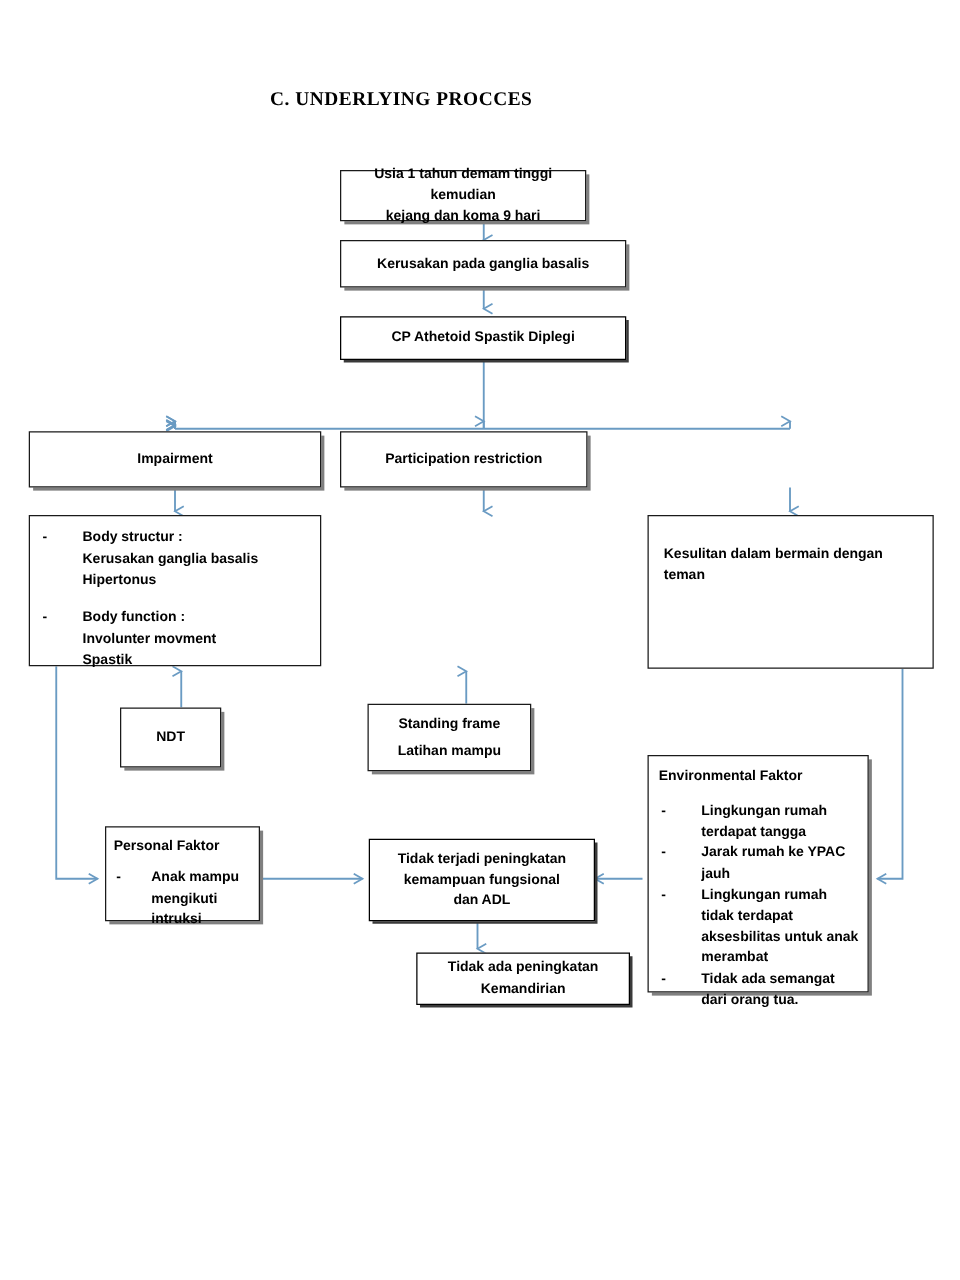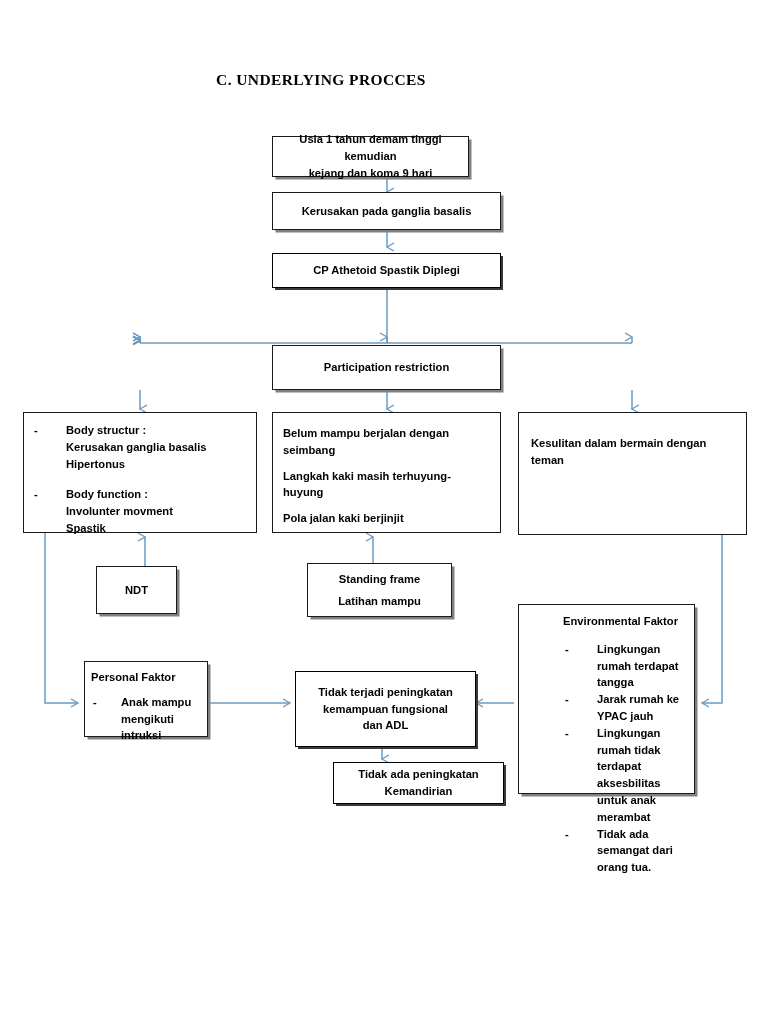--- a/index.html
+++ b/index.html
@@ -183,22 +183,27 @@
       <div>Kerusakan pada ganglia basalis</div>
     </div>
   </div>
 
   <div class="node center vcenter shadow-heavy" style="left:272px; top:253px; width:229px; height:35px;">
     <div class="inner">
       <div>CP Athetoid Spastik Diplegi</div>
     </div>
   </div>
 
-
-  <div class="node center vcenter shadow-dark" style="left:272px; top:345px; width:229px; height:45px;">
+  <div class="node center vcenter shadow-dark" style="left:23px; top:345px; width:234px; height:45px;">
+    <div class="inner">
+      <div>Impairment</div>
+    </div>
+  </div>
+
+  <div class="node center vcenter shadow-dark" style="left:272px; top:345px; width:198px; height:45px;">
     <div class="inner">
       <div>Participation restriction</div>
     </div>
   </div>
 
 
   <div class="node" style="left:23px; top:412px; width:234px; height:121px;">
     <div class="inner" style="padding:9px 8px 8px 8px;">
       <ul class="dash">
         <li>
@@ -210,49 +215,42 @@
         <li class="gap">
           <span class="dash-mark">-</span>
           <span>Body function :</span><br>
           <span>Involunter movment</span><br>
           <span>Spastik</span>
         </li>
       </ul>
     </div>
   </div>
 
-  <div class="node" style="left:272px; top:412px; width:229px; height:121px;">
-    <div class="inner" style="padding:12px 10px;">
-      <p class="para">Belum mampu berjalan dengan seimbang</p>
-      <p class="para">Langkah kaki masih terhuyung-huyung</p>
-      <p class="para">Pola jalan kaki berjinjit</p>
-    </div>
-  </div>
 
   <div class="node" style="left:518px; top:412px; width:229px; height:123px; border-width:1.6px;">
     <div class="inner" style="padding:22px 12px;">
       <p class="para">Kesulitan dalam bermain dengan teman</p>
     </div>
   </div>
 
   <div class="node center vcenter shadow-dark" style="left:96px; top:566px; width:81px; height:48px;">
     <div class="inner">
       <div>NDT</div>
     </div>
   </div>
 
-  <div class="node center vcenter shadow-dark" style="left:307px; top:563px; width:145px; height:54px;">
+  <div class="node center vcenter shadow-dark" style="left:294px; top:563px; width:131px; height:54px;">
     <div class="inner" style="line-height:2.0;">
       <div>Standing frame</div>
       <div>Latihan mampu</div>
     </div>
   </div>
 
   <div class="node shadow-dark" style="left:518px; top:604px; width:177px; height:190px;">
-    <div class="inner" style="padding:8px 4px 6px 8px;margin-left:36px;">
+    <div class="inner" style="padding:8px 4px 6px 8px;">
       <div class="hdr">Environmental Faktor</div>
       <ul class="dash">
         <li>
           <span class="dash-mark">-</span>
           <span>Lingkungan rumah terdapat tangga</span>
         </li>
         <li>
           <span class="dash-mark">-</span>
           <span>Jarak rumah ke YPAC jauh</span>
         </li>
@@ -273,21 +271,21 @@
       <div class="hdr" style="margin-bottom:8px;">Personal Faktor</div>
       <ul class="dash">
         <li style="padding-left:30px;">
           <span class="dash-mark">-</span>
           <span>Anak mampu mengikuti intruksi</span>
         </li>
       </ul>
     </div>
   </div>
 
-  <div class="node center vcenter shadow-heavy" style="left:295px; top:671px; width:181px; height:76px;">
+  <div class="node center vcenter shadow-heavy" style="left:295px; top:671px; width:181px; height:66px;">
     <div class="inner">
       <div>Tidak terjadi peningkatan</div>
       <div>kemampuan fungsional</div>
       <div>dan ADL</div>
     </div>
   </div>
 
   <div class="node center vcenter shadow-heavy" style="left:297px; top:762px; width:171px; height:42px;margin-left:36px;">
     <div class="inner">
       <div>Tidak ada peningkatan</div>

